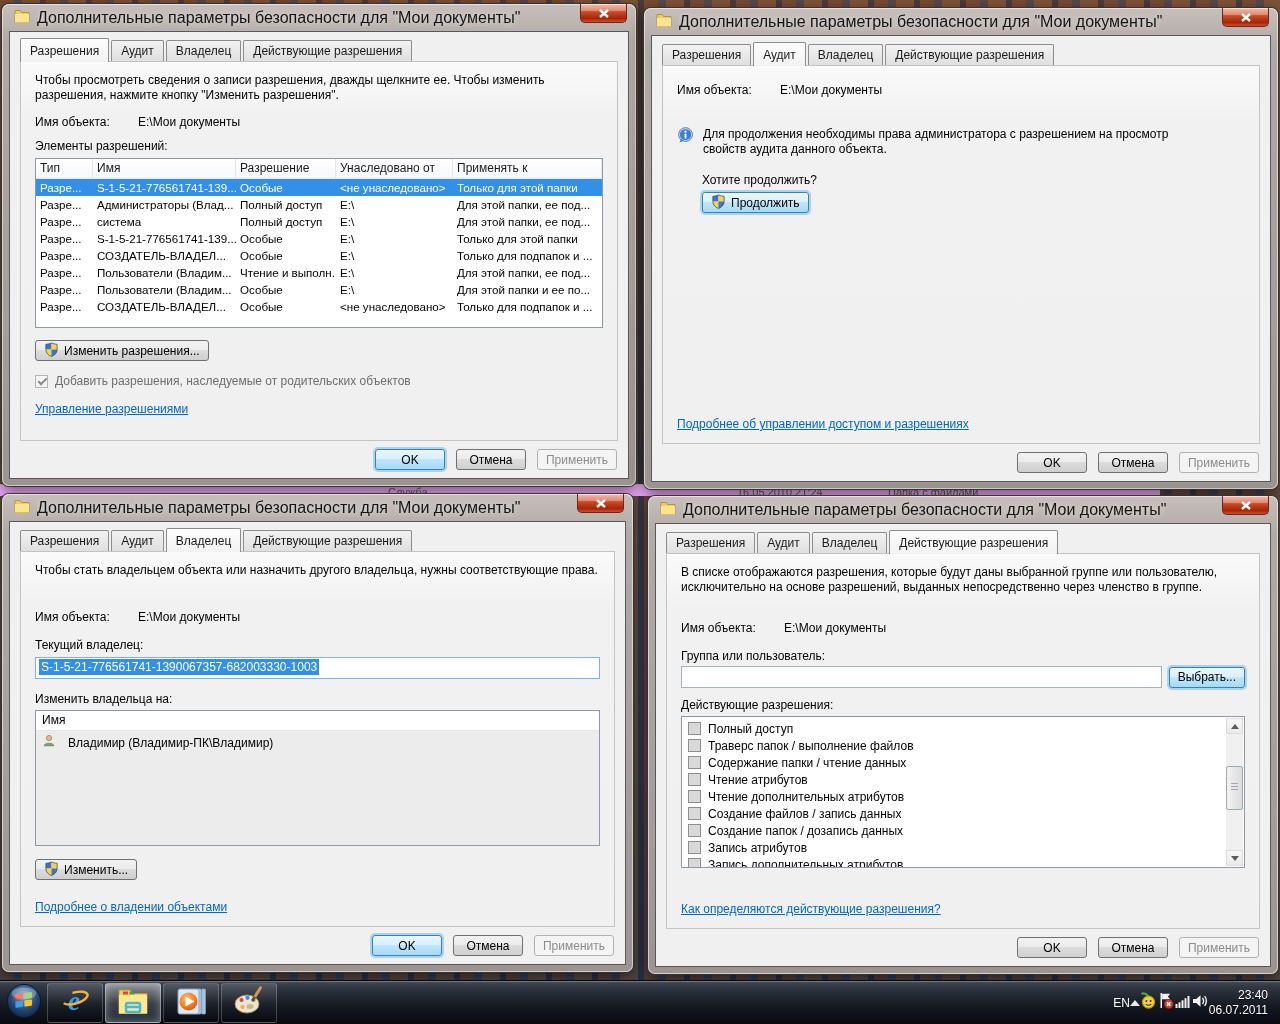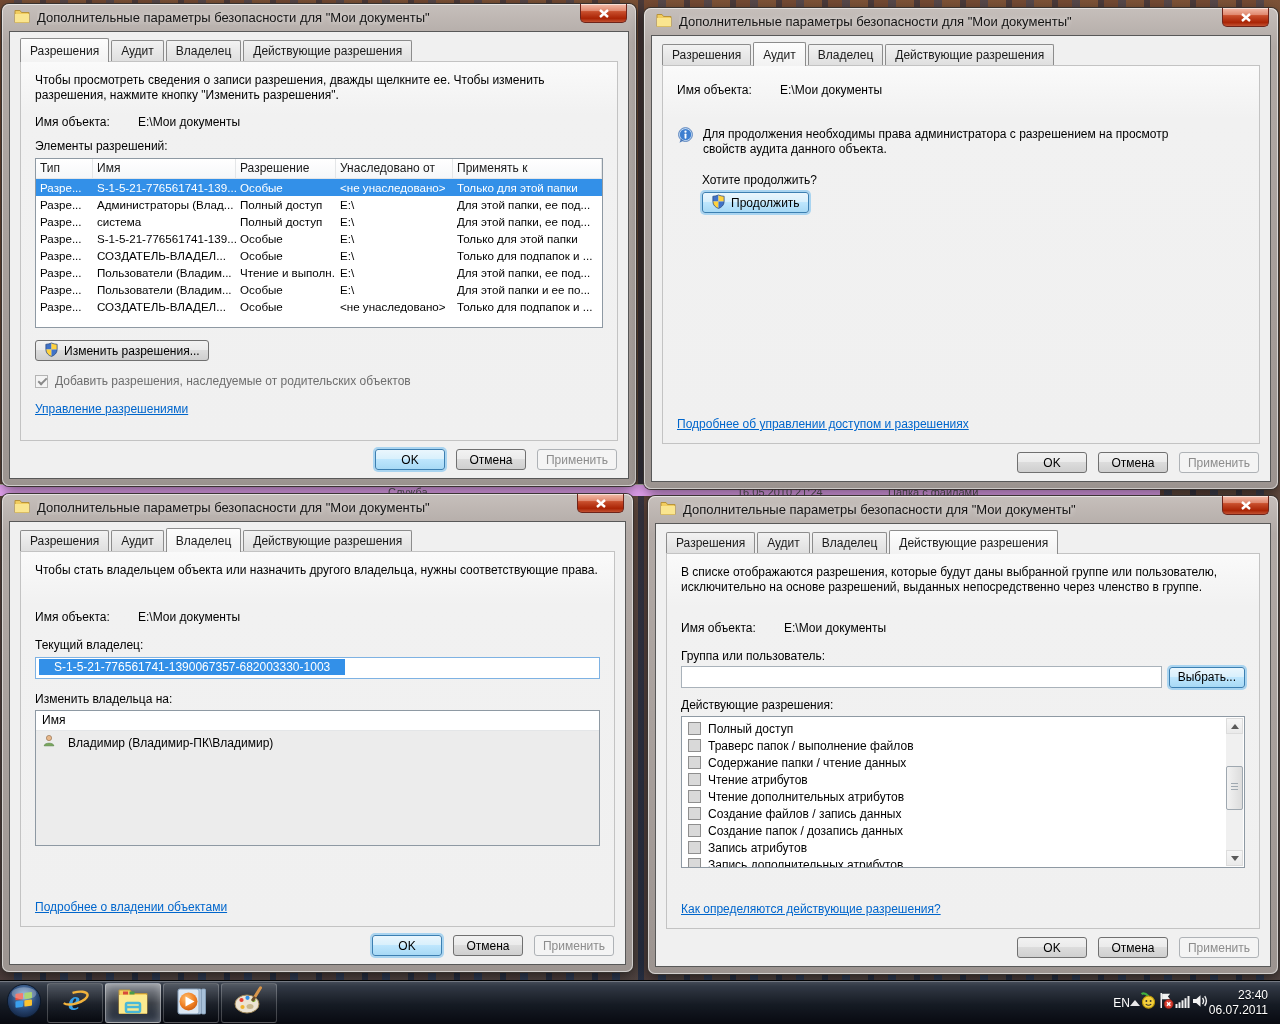--- a/index.html
+++ b/index.html
@@ -14,21 +14,21 @@
 
   
   .explorer-sliver { position:absolute; left:0; top:484; width:1160px; height:12px; background:#f0abfc; border-top:1px solid #b9b5ae; overflow:hidden; color:#5a5a5a; font-size:11px; }
   .explorer-sliver span { position:absolute; top:1px; white-space:nowrap; }
   .frag1 { left:388px; } .frag2 { left:737px; } .frag3 { left:888px; }
 
   
   .win { position:absolute; border-radius:7px;
     background: linear-gradient(180deg,#c6bfbb 0%,#b1a9a5 8%,#a69e9a 60%,#9c9490 100%);
     box-shadow: 0 0 0 1px rgba(55,50,46,.95), inset 0 0 0 1px rgba(255,255,255,.55), 0 4px 14px rgba(0,0,0,.55); }
-  .titlebar { position:absolute; left:0; top:0; right:0; height:27px; display:flex; align-items:center; gap:7px; padding:0 12px; font-size:13px; color:#141414; text-shadow:0 0 6px rgba(255,255,255,.8); }
+  .titlebar { position:absolute; left:0; top:0; right:0; height:27px; display:flex; align-items:center; gap:7px; padding:0 12px; font-size:16px; color:#141414; text-shadow:0 0 6px rgba(255,255,255,.8); }
   .titlebar .ttext { white-space:nowrap; overflow:hidden; }
   .closebtn { position:absolute; top:0; right:9px; width:47px; height:19px; border:1px solid #6e241a; border-top:none; border-radius:0 0 5px 5px;
     background: linear-gradient(180deg,#f3bcaa 0%,#e0886e 38%,#c94f2d 42%,#aa2405 80%,#c25233 100%);
     display:flex; align-items:center; justify-content:center; box-shadow: inset 0 1px 0 rgba(255,255,255,.55); }
   .client { position:absolute; left:7px; right:7px; top:27px; bottom:7px; background:#f0f0f0; border:1px solid #585858; display:flex; flex-direction:column; }
 
   
   .tabs { display:flex; align-items:flex-end; padding:8px 10px 0 10px; height:29px; position:relative; z-index:2; }
   .tab { font-size:12px; color:#1a1a1a; padding:3px 9px 3px 9px; border:1px solid #8c8c8c; border-bottom:none; margin-right:2px;
     background:linear-gradient(180deg,#f2f2f2,#dfdfdf); border-radius:2px 2px 0 0; white-space:nowrap; }
@@ -67,21 +67,21 @@
   .chkrow.dim { color:#6e6e6e; }
 
   .link { color:#0066cc; text-decoration:underline; font-size:12px; cursor:pointer; align-self:flex-start; }
 
   
   .inforow { display:flex; gap:9px; margin-top:30px; width:92%; line-height:15px; }
   .indent { margin-left:25px; }
 
   
   .field { height:22px; border:1px solid #7eb2e3; background:#fff; padding:2px 3px; font-size:12px; overflow:hidden; white-space:nowrap; }
-  .selectedtext { background:#3390e8; color:#fff; padding:1px 15px; }
+  .selectedtext { background:#3390e8; color:#fff; padding:1px 2px; }
   .ownerlist { border:1px solid #8e99a3; height:136px; background:#ececec; margin-top:4px; display:flex; flex-direction:column; overflow:hidden; }
   .ownerlist .lhead { height:20px; background:#fff; border-bottom:1px solid #e4e6e8; padding:2px 6px; flex:none; }
   .ownerrow { display:flex; align-items:center; gap:12px; padding:3px 6px; font-size:12px; }
 
   
   .grouprow { display:flex; gap:7px; align-items:center; margin-top:3px; }
   .textinput { flex:1; height:22px; border:1px solid #a9b2ba; background:#fff; font-size:12px; padding:0 4px; font-family:"Liberation Sans",sans-serif; }
   .eplist { border:1px solid #8e99a3; background:#fff; height:152px; margin-top:4px; position:relative; overflow:hidden; padding:3px 22px 0 6px; }
   .eprow { display:flex; align-items:center; gap:7px; height:17px; font-size:12px; }
   .scrollbar { position:absolute; right:1px; top:1px; bottom:1px; width:17px; background:#f0f0f0; display:flex; flex-direction:column; }
@@ -339,20 +339,32 @@
           <div>
 
               <div class="ownerrow">
                 <span><svg width="14" height="14" viewBox="0 0 16 16">
                     <circle cx="8" cy="4.6" r="3" fill="#e8b88a" stroke="#8a6a4a" stroke-width="0.7"></circle>
                     <path d="M2.5 13.5 c0-4 11-4 11 0 Z" fill="#7aa85a" stroke="#4a7a3a" stroke-width="0.7"></path>
                   </svg></span>
                 <span>Владимир (Владимир-ПК\Владимир)</span>
               </div>
             </div>
+        </div>
+        <div style="margin-top:13px;">
+          <button class="btn auto">
+            <span><svg width="15" height="15" viewBox="0 0 16 16">
+                  <path d="M8 1 C6 2 3 2.4 2 2.4 V8 H8 Z" fill="#3f72c8"></path>
+                  <path d="M8 1 C10 2 13 2.4 14 2.4 V8 H8 Z" fill="#ffd23e"></path>
+                  <path d="M2 8 C2 12 5 14.4 8 15.4 V8 Z" fill="#ffd23e"></path>
+                  <path d="M14 8 C14 12 11 14.4 8 15.4 V8 Z" fill="#3f72c8"></path>
+                  <path d="M8 1 C10 2 13 2.4 14 2.4 V8 C14 12 11 14.4 8 15.4 C5 14.4 2 12 2 8 V2.4 C3 2.4 6 2 8 1 Z" fill="none" stroke="#2a4a80" stroke-width="0.8"></path>
+                </svg></span>
+            <span>Изменить...</span>
+          </button>
         </div>
         <a class="link" style="margin-top:auto; margin-bottom:4px;">Подробнее о владении объектами</a>
       </div>
       <div class="footer">
         <button class="btn focused">OK</button>
         <button class="btn">Отмена</button>
         <button class="btn disabled">Применить</button>
       </div>
     </div>
   </div>

